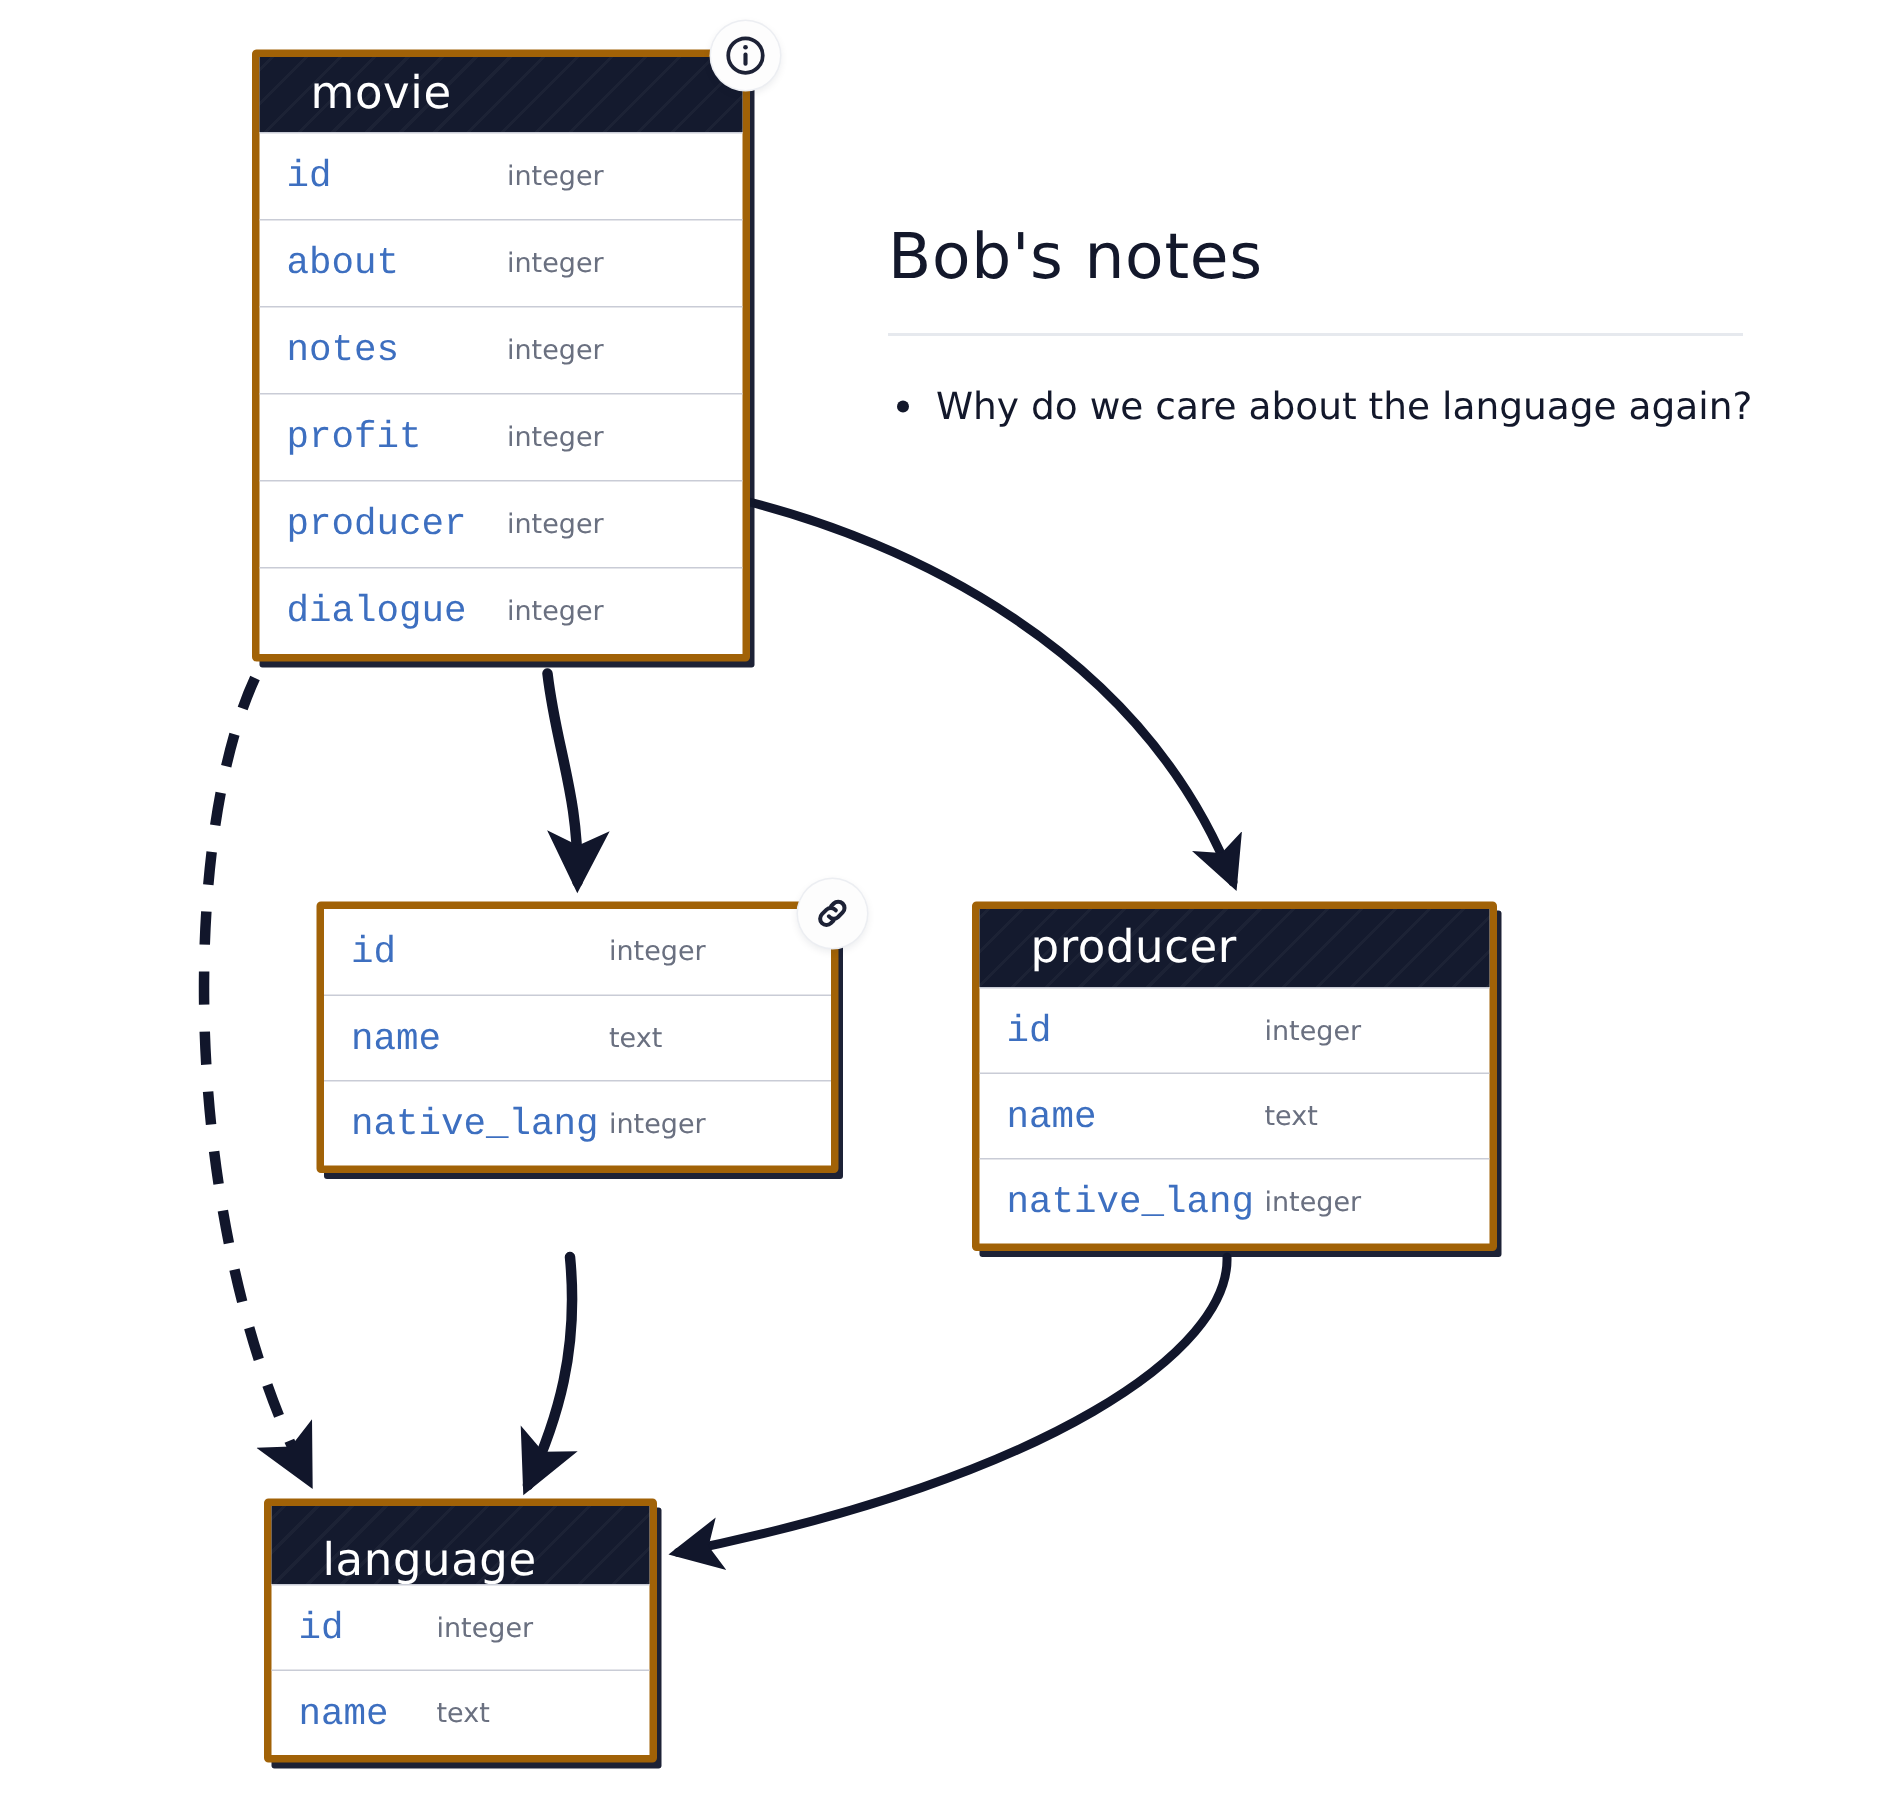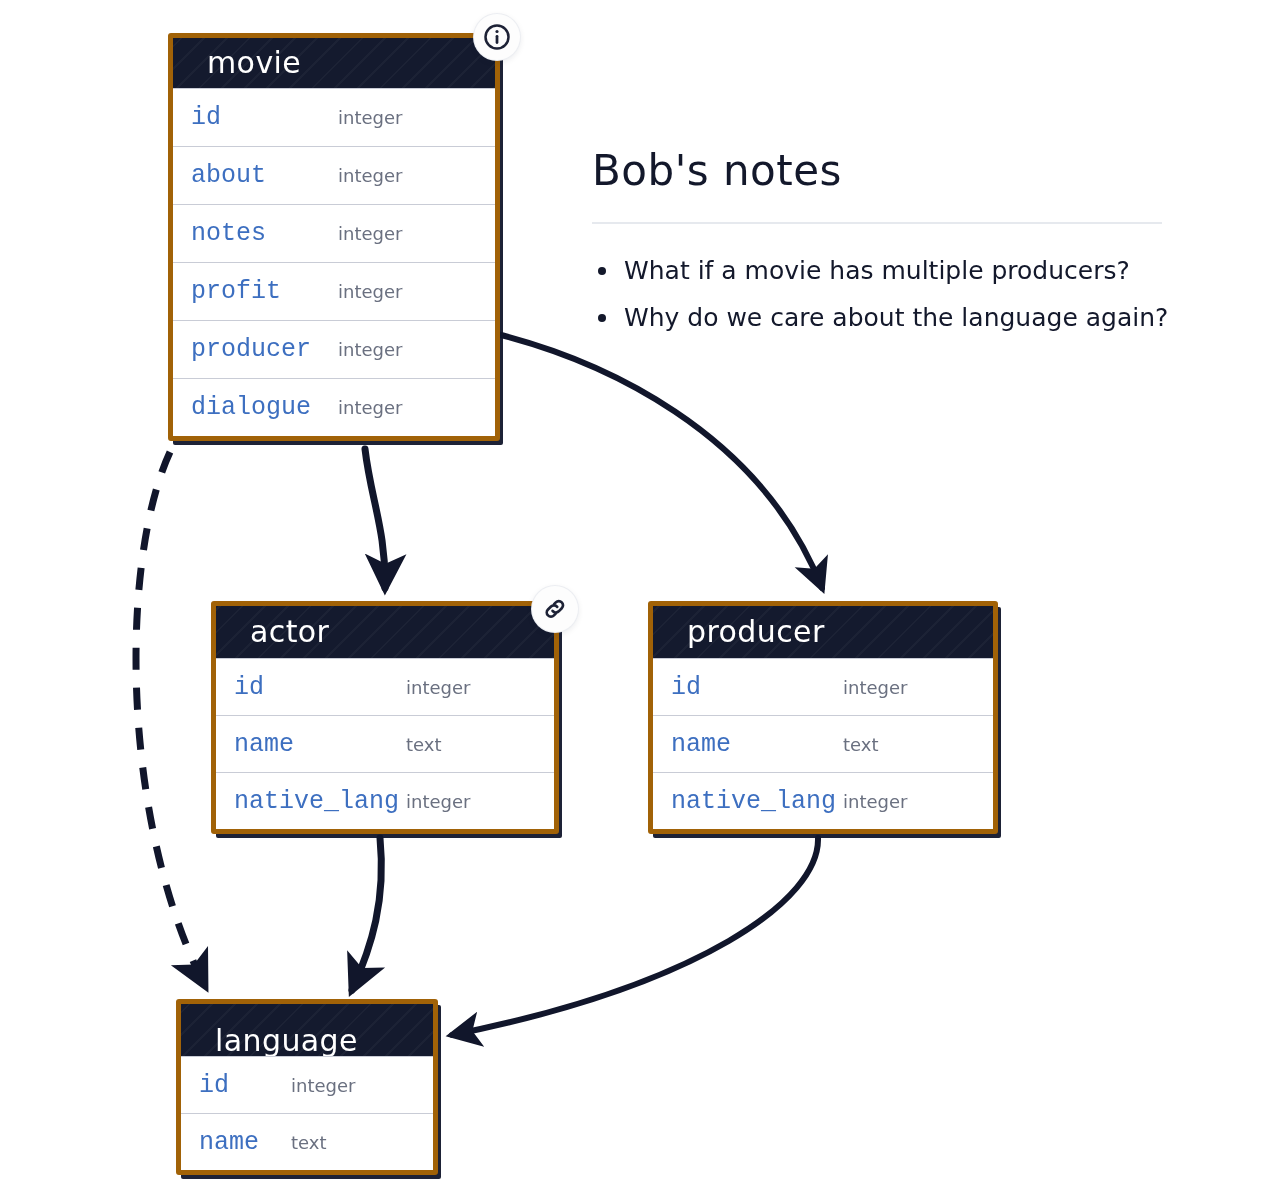--- a/index.html
+++ b/index.html
@@ -229,23 +229,20 @@
 
   <div class="badge" id="badge-movie-info">
     <svg width="30" height="30" viewBox="0 0 24 24">
       <circle cx="12" cy="12" r="9.2" fill="none" stroke="#1d2236" stroke-width="2"></circle>
       <circle cx="12" cy="7.6" r="1.25" fill="#1d2236"></circle>
       <rect x="10.9" y="10.4" width="2.2" height="7.1" rx="1.05" fill="#1d2236"></rect>
     </svg>
   </div>
 
   <div class="table" id="tbl-actor">
-    <div class="table-header">
-      <span class="table-title">actor</span>
-    </div>
     <div class="row">
       <span class="col-name">id</span>
       <span class="col-type">integer</span>
     </div>
     <div class="row">
       <span class="col-name">name</span>
       <span class="col-type">text</span>
     </div>
     <div class="row">
       <span class="col-name">native_lang</span>
@@ -291,18 +288,17 @@
     <div class="row">
       <span class="col-name">name</span>
       <span class="col-type">text</span>
     </div>
   </div>
 
   <div id="notes">
     <h1 id="notes-title">Bob's notes</h1>
     <div id="notes-divider"></div>
     <ul id="notes-list">
-      <li>What if a movie has multiple producers?</li>
       <li>Why do we care about the language again?</li>
     </ul>
   </div>
 
 </div>
 
 </body></html>

